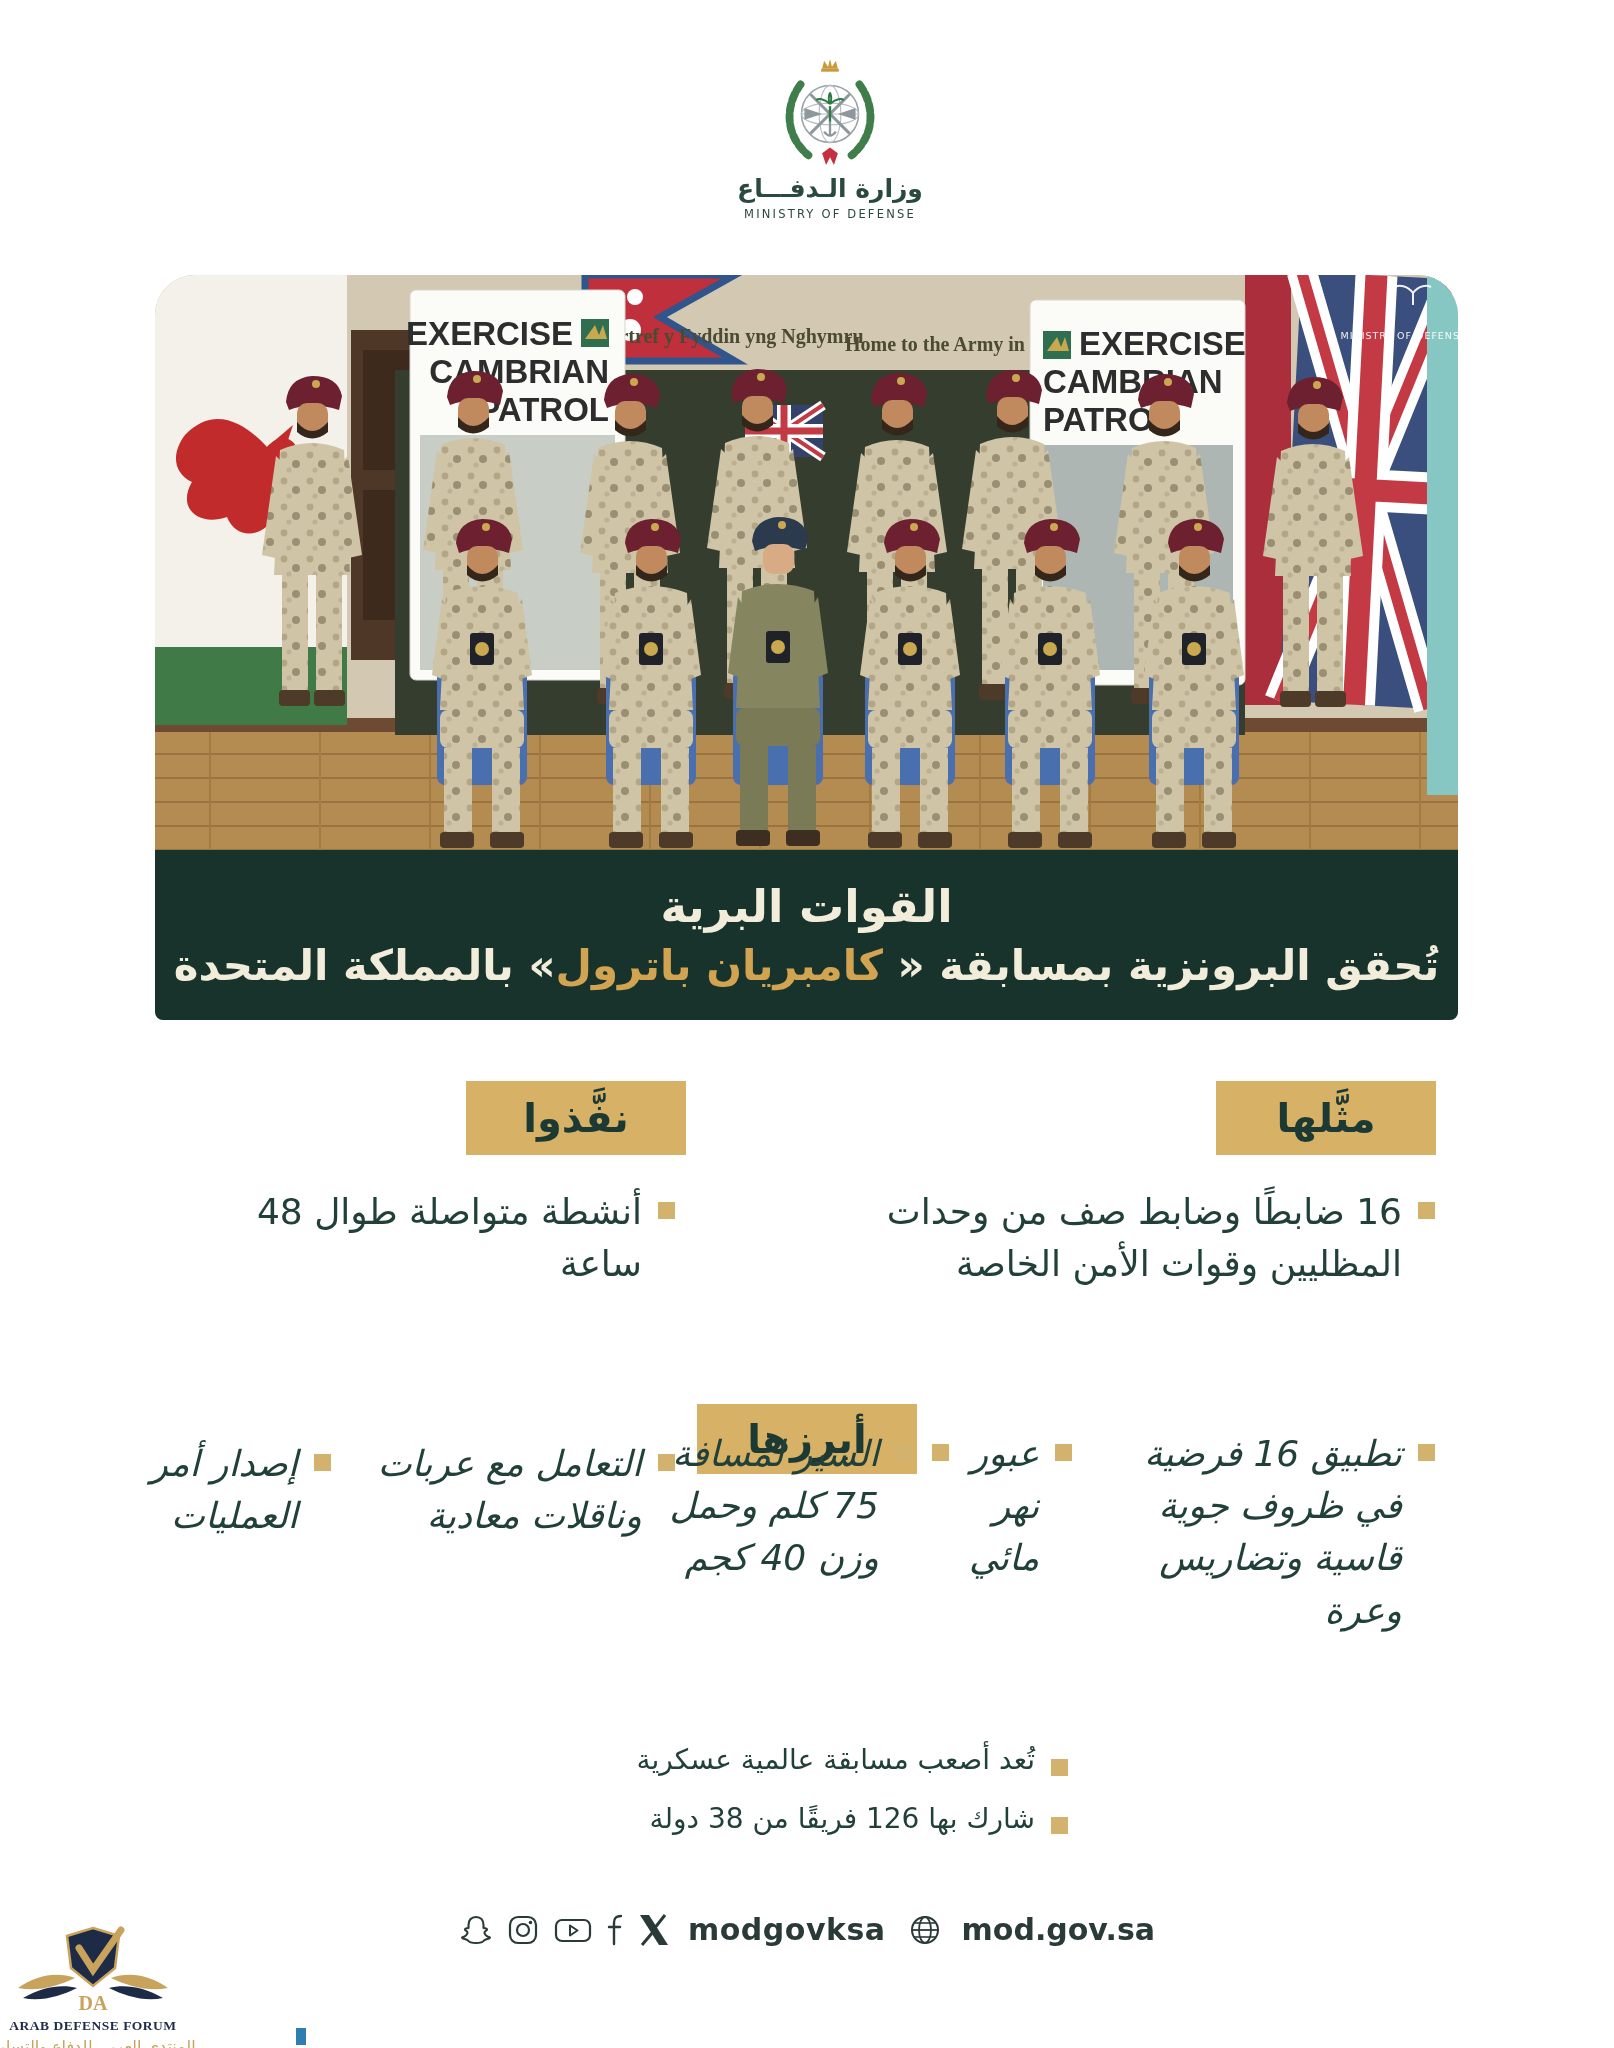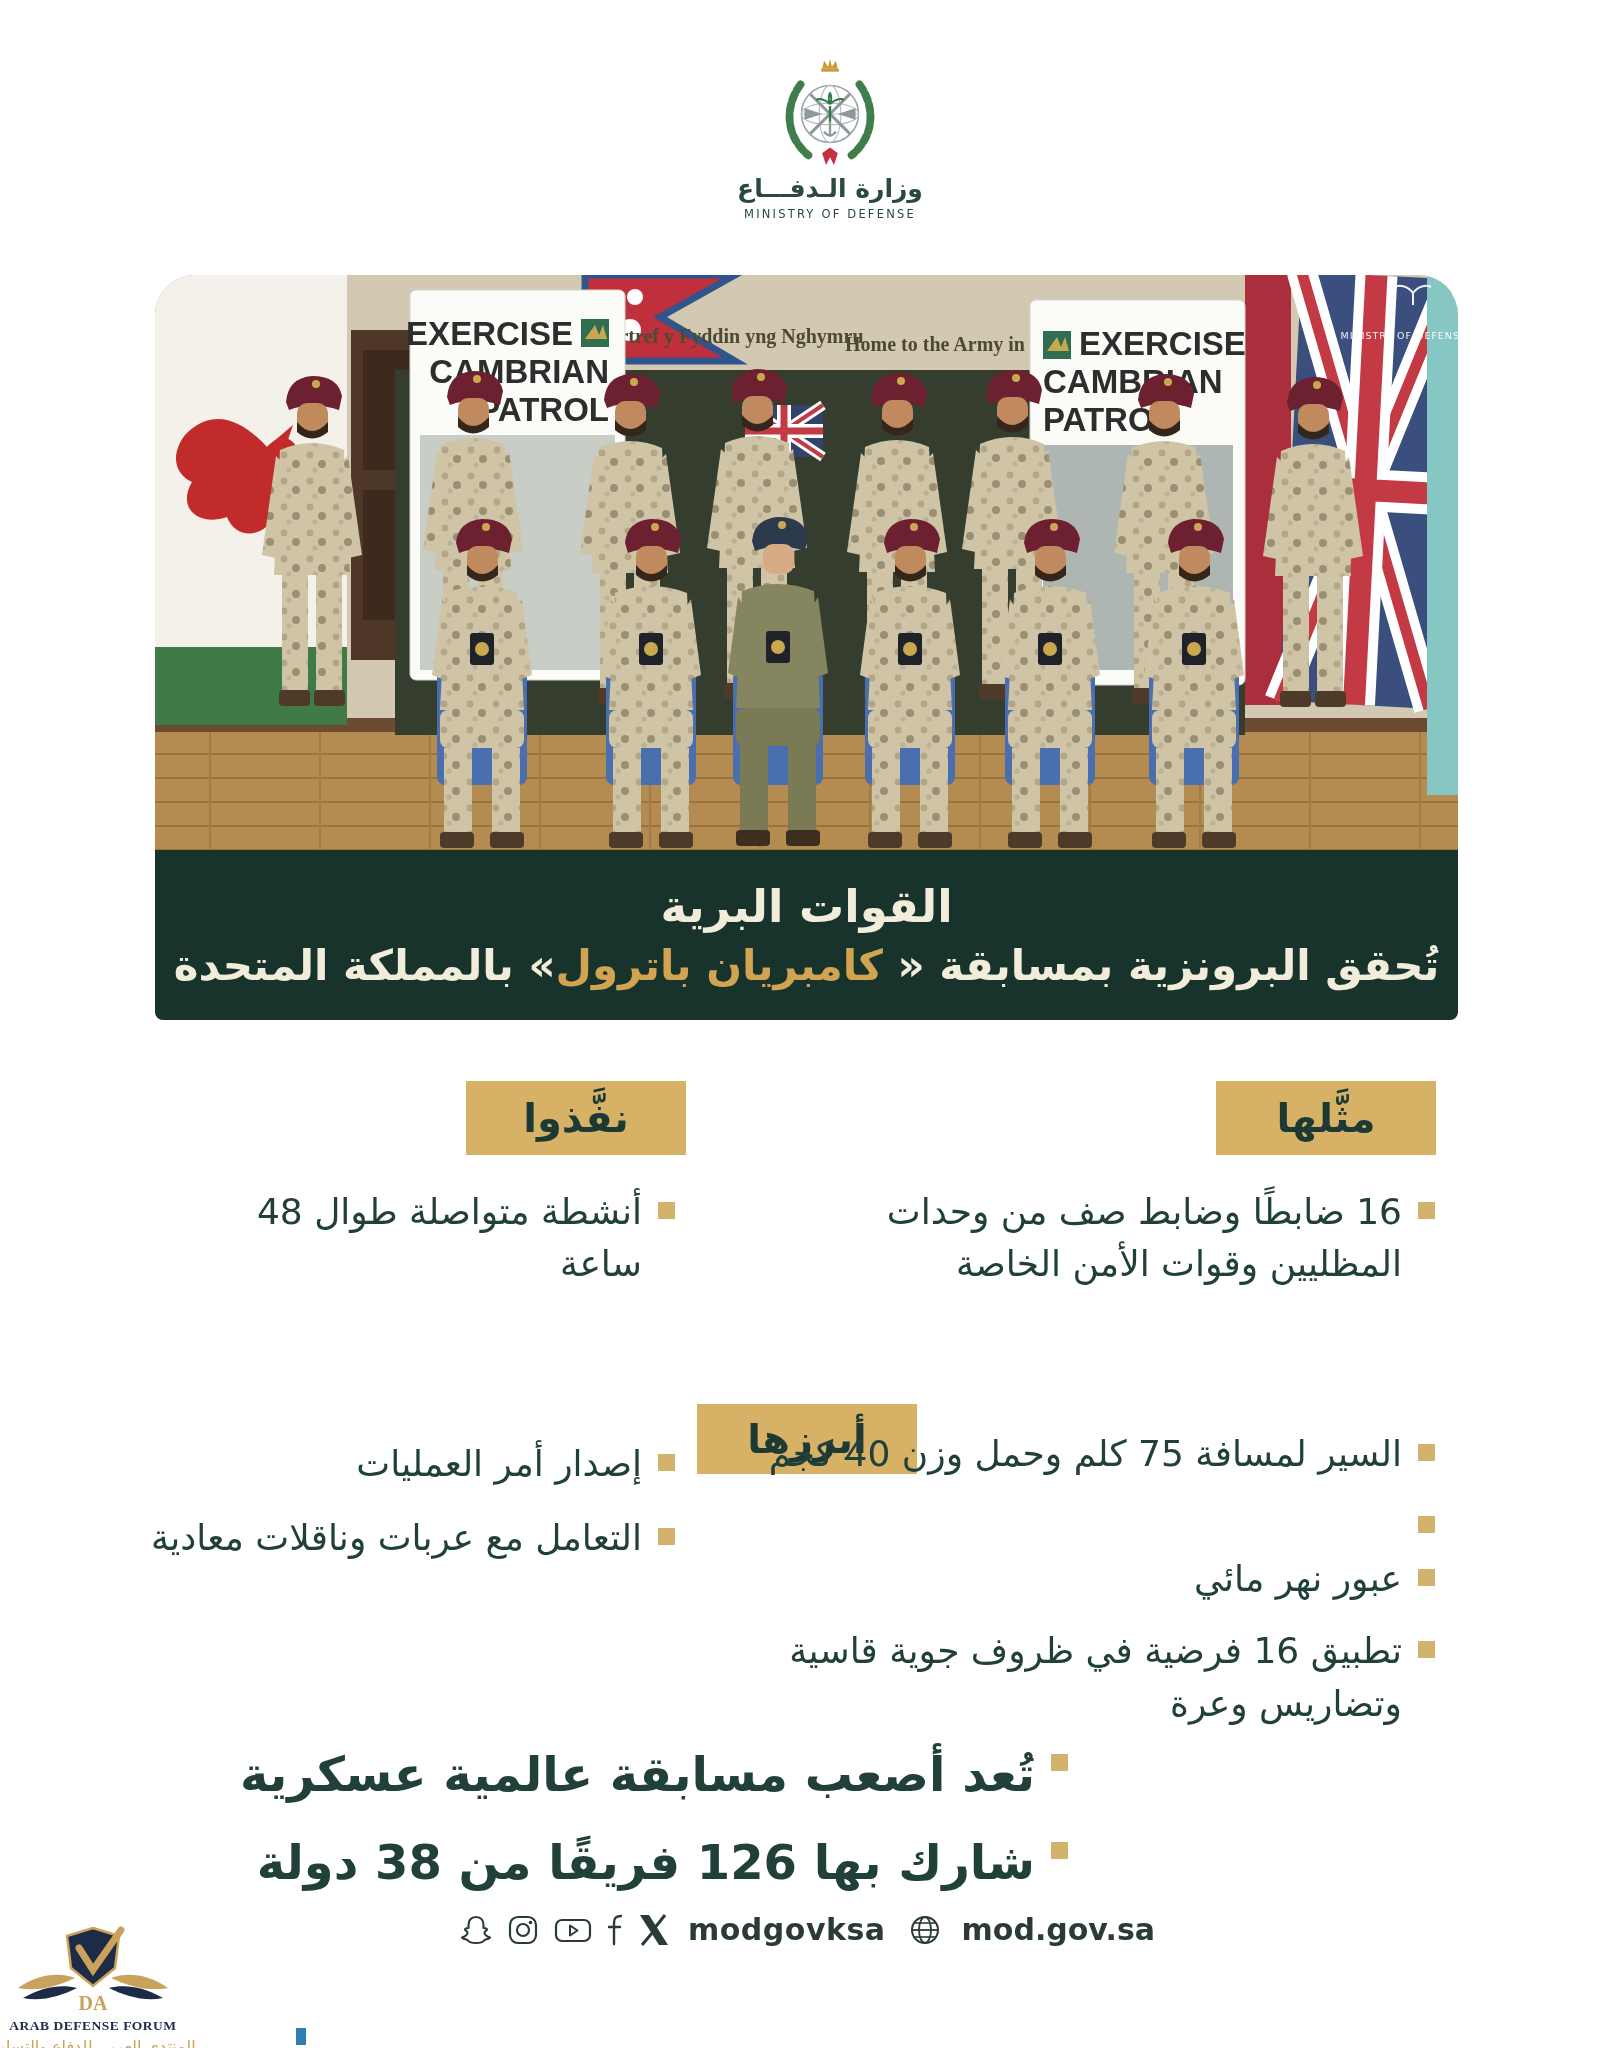--- a/index.html
+++ b/index.html
@@ -31,25 +31,25 @@
     justify-content:center;font-size:40px;font-weight:bold;direction:rtl;
   }
   #badge-represented{left:1216px;top:1081px;width:220px;height:74px;}
   #badge-executed{left:466px;top:1081px;width:220px;height:74px;}
   #badge-highlights{left:697px;top:1404px;width:220px;height:70px;}
   
   .bi{display:flex;direction:rtl;gap:16px;color:#22403a;font-size:36px;line-height:1.45;}
   .sq{flex:none;width:17px;height:17px;background:#d2b26d;margin-top:16px;}
   #rep-item{position:absolute;right:179px;top:1186px;width:552px;}
   #exe-item{position:absolute;right:939px;top:1186px;width:480px;}
-  .col{position:absolute;display:flex;flex-direction:column;gap:20px;}
+  .col{position:absolute;display:flex;flex-direction:row;gap:20px;font-style:italic;}
   #hl-right{right:179px;top:1428px;width:780px;}
   #hl-left{right:939px;top:1438px;width:540px;gap:22px;}
   #facts{position:absolute;right:546px;top:1740px;display:flex;flex-direction:column;gap:18px;}
-  #facts .bi{font-weight:bold;font-size:48px;}
+  #facts .bi{font-weight:normal;font-size:28px;align-items:center;}
   #facts .sq{margin-top:14px;}
   
   .footer{
     position:absolute;top:1912px;left:0;right:0;display:flex;justify-content:center;
     align-items:center;gap:13px;color:#2a3a38;
   }
   .footer svg{display:block;}
   .footer .handle{font-size:30px;font-weight:bold;margin:0 10px 0 6px;letter-spacing:.5px;}
   .footer .site{font-size:30px;font-weight:600;margin-left:8px;}
   

